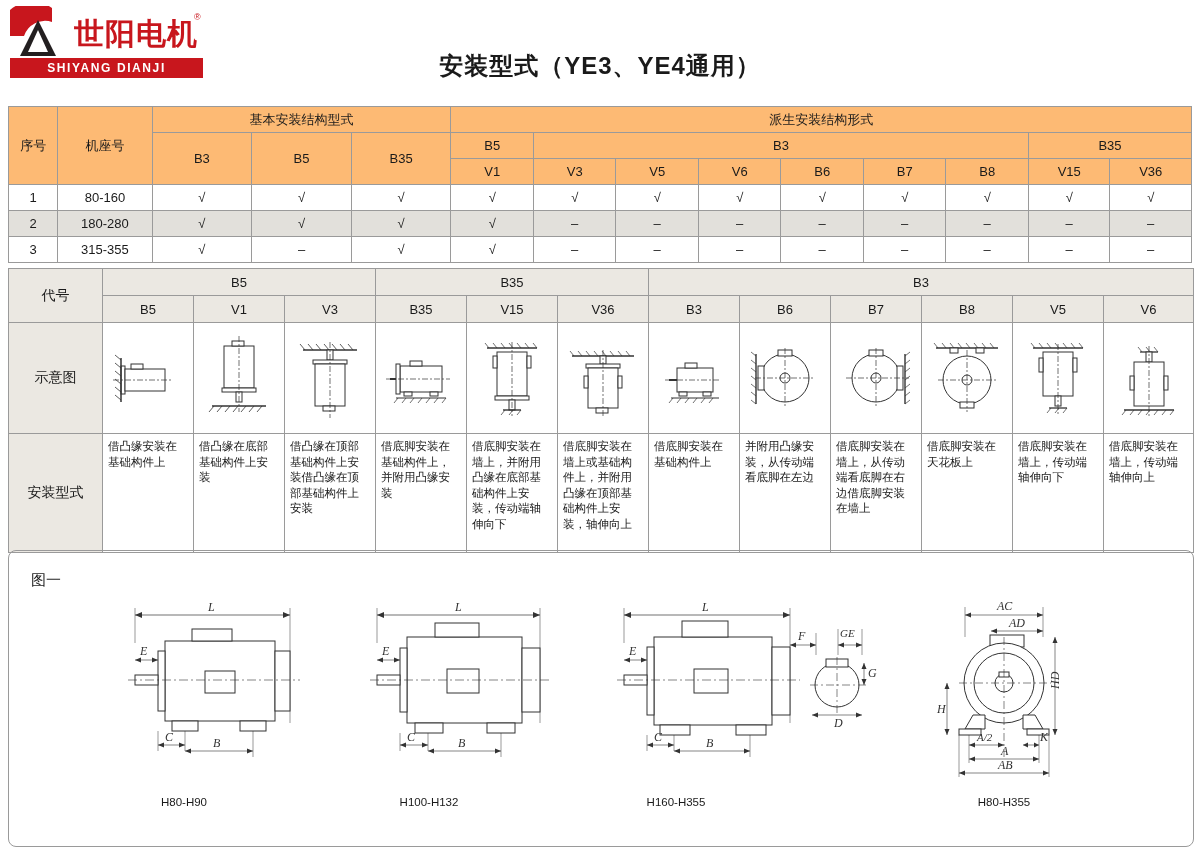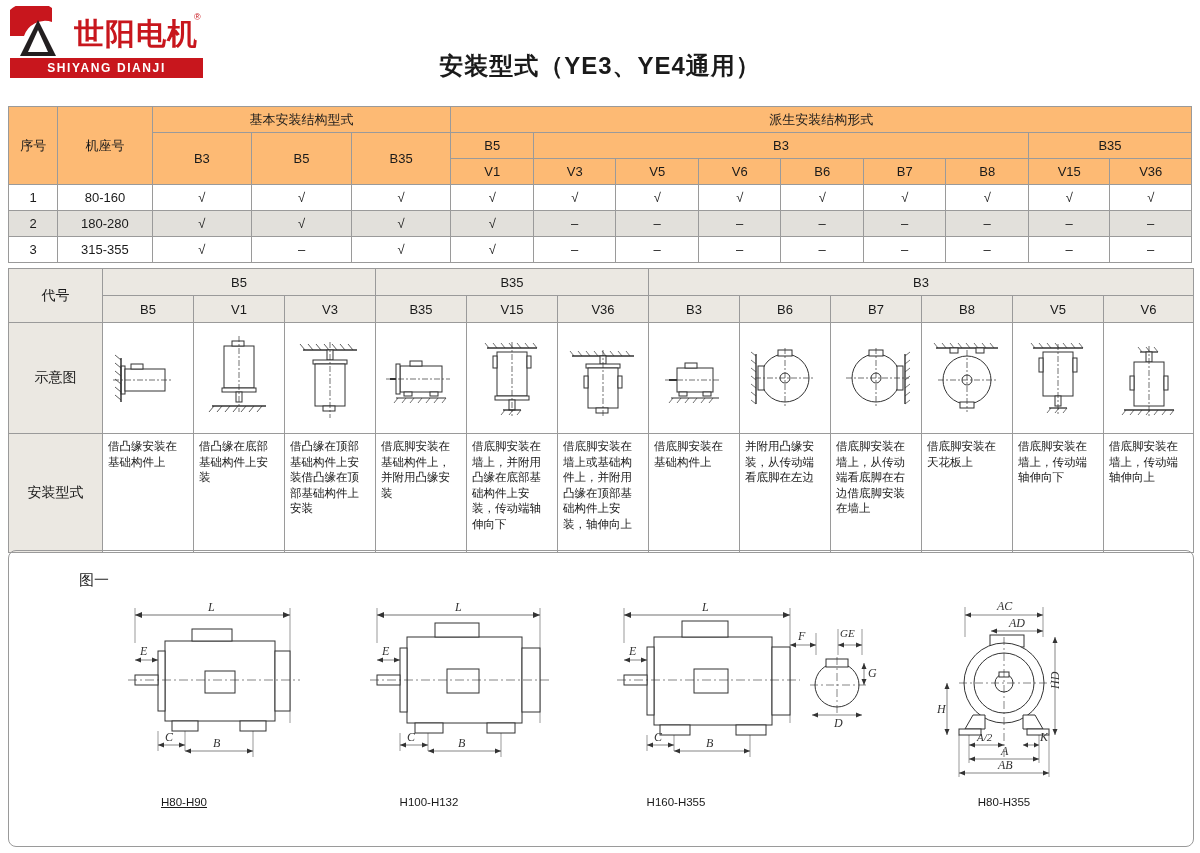--- a/index.html
+++ b/index.html
@@ -33,21 +33,21 @@
   
   .tbl2{position:absolute;left:8px;top:268px;width:1184px;table-layout:fixed;}
   .tbl2 td,.tbl2 th{border:1px solid #9a9a9a;font-size:13px;text-align:center;padding:0;}
   .tbl2 .hdr{background:#ebe8e2;height:26px;font-weight:normal;}
   .tbl2 .lbl{background:#ebe8e2;font-size:14px;}
   .tbl2 .schem{height:110px;background:#fff;}
   .tbl2 .desc{height:108px;background:#fff;font-size:11.5px;line-height:1.35;text-align:left;padding:5px 5px;vertical-align:top;}
 
   
   .figpanel{position:absolute;left:8px;top:550px;width:1184px;height:295px;border:1px solid #9a9a9a;border-radius:8px;}
-  .fig-tag{position:absolute;left:22px;top:20px;font-size:15px;margin-left:48px;}
+  .fig-tag{position:absolute;left:22px;top:20px;font-size:15px;}
   .fig-title{position:absolute;left:0;top:18px;width:1184px;text-align:center;font-size:15px;font-weight:bold;}
   .fig-caption{position:absolute;left:0;bottom:10px;width:1184px;text-align:center;font-size:17px;font-weight:bold;}
   .fig-sub{position:absolute;font-size:11.5px;text-align:center;width:140px;}
   svg{display:block;}
 </style>
 </head>
 <body>
 
 <div class="page">
 
@@ -584,20 +584,20 @@
           <path d="M24 180 l6 -2.5 v5 z M114 180 l-6 -2.5 v5 z" fill="#333" stroke="none"></path>
           <text x="63" y="176" stroke="none" fill="#333">AB</text>
           <line x1="24" y1="142" x2="24" y2="184" stroke-width="0.5"></line>
           <line x1="114" y1="142" x2="114" y2="184" stroke-width="0.5"></line>
           <line x1="34" y1="142" x2="34" y2="170" stroke-width="0.5"></line>
           <line x1="104" y1="142" x2="104" y2="170" stroke-width="0.5"></line>
         </g>
       </g>
     </svg>
 
-    <div class="fig-sub" style="left:105px;top:245px;text-decoration:underline;">H80-H90</div>
+    <div class="fig-sub" style="left:105px;top:245px;">H80-H90</div>
     <div class="fig-sub" style="left:350px;top:245px;">H100-H132</div>
     <div class="fig-sub" style="left:597px;top:245px;">H160-H355</div>
     <div class="fig-sub" style="left:925px;top:245px;">H80-H355</div>
 
   </div>
 
 </div>
 
 </body></html>

